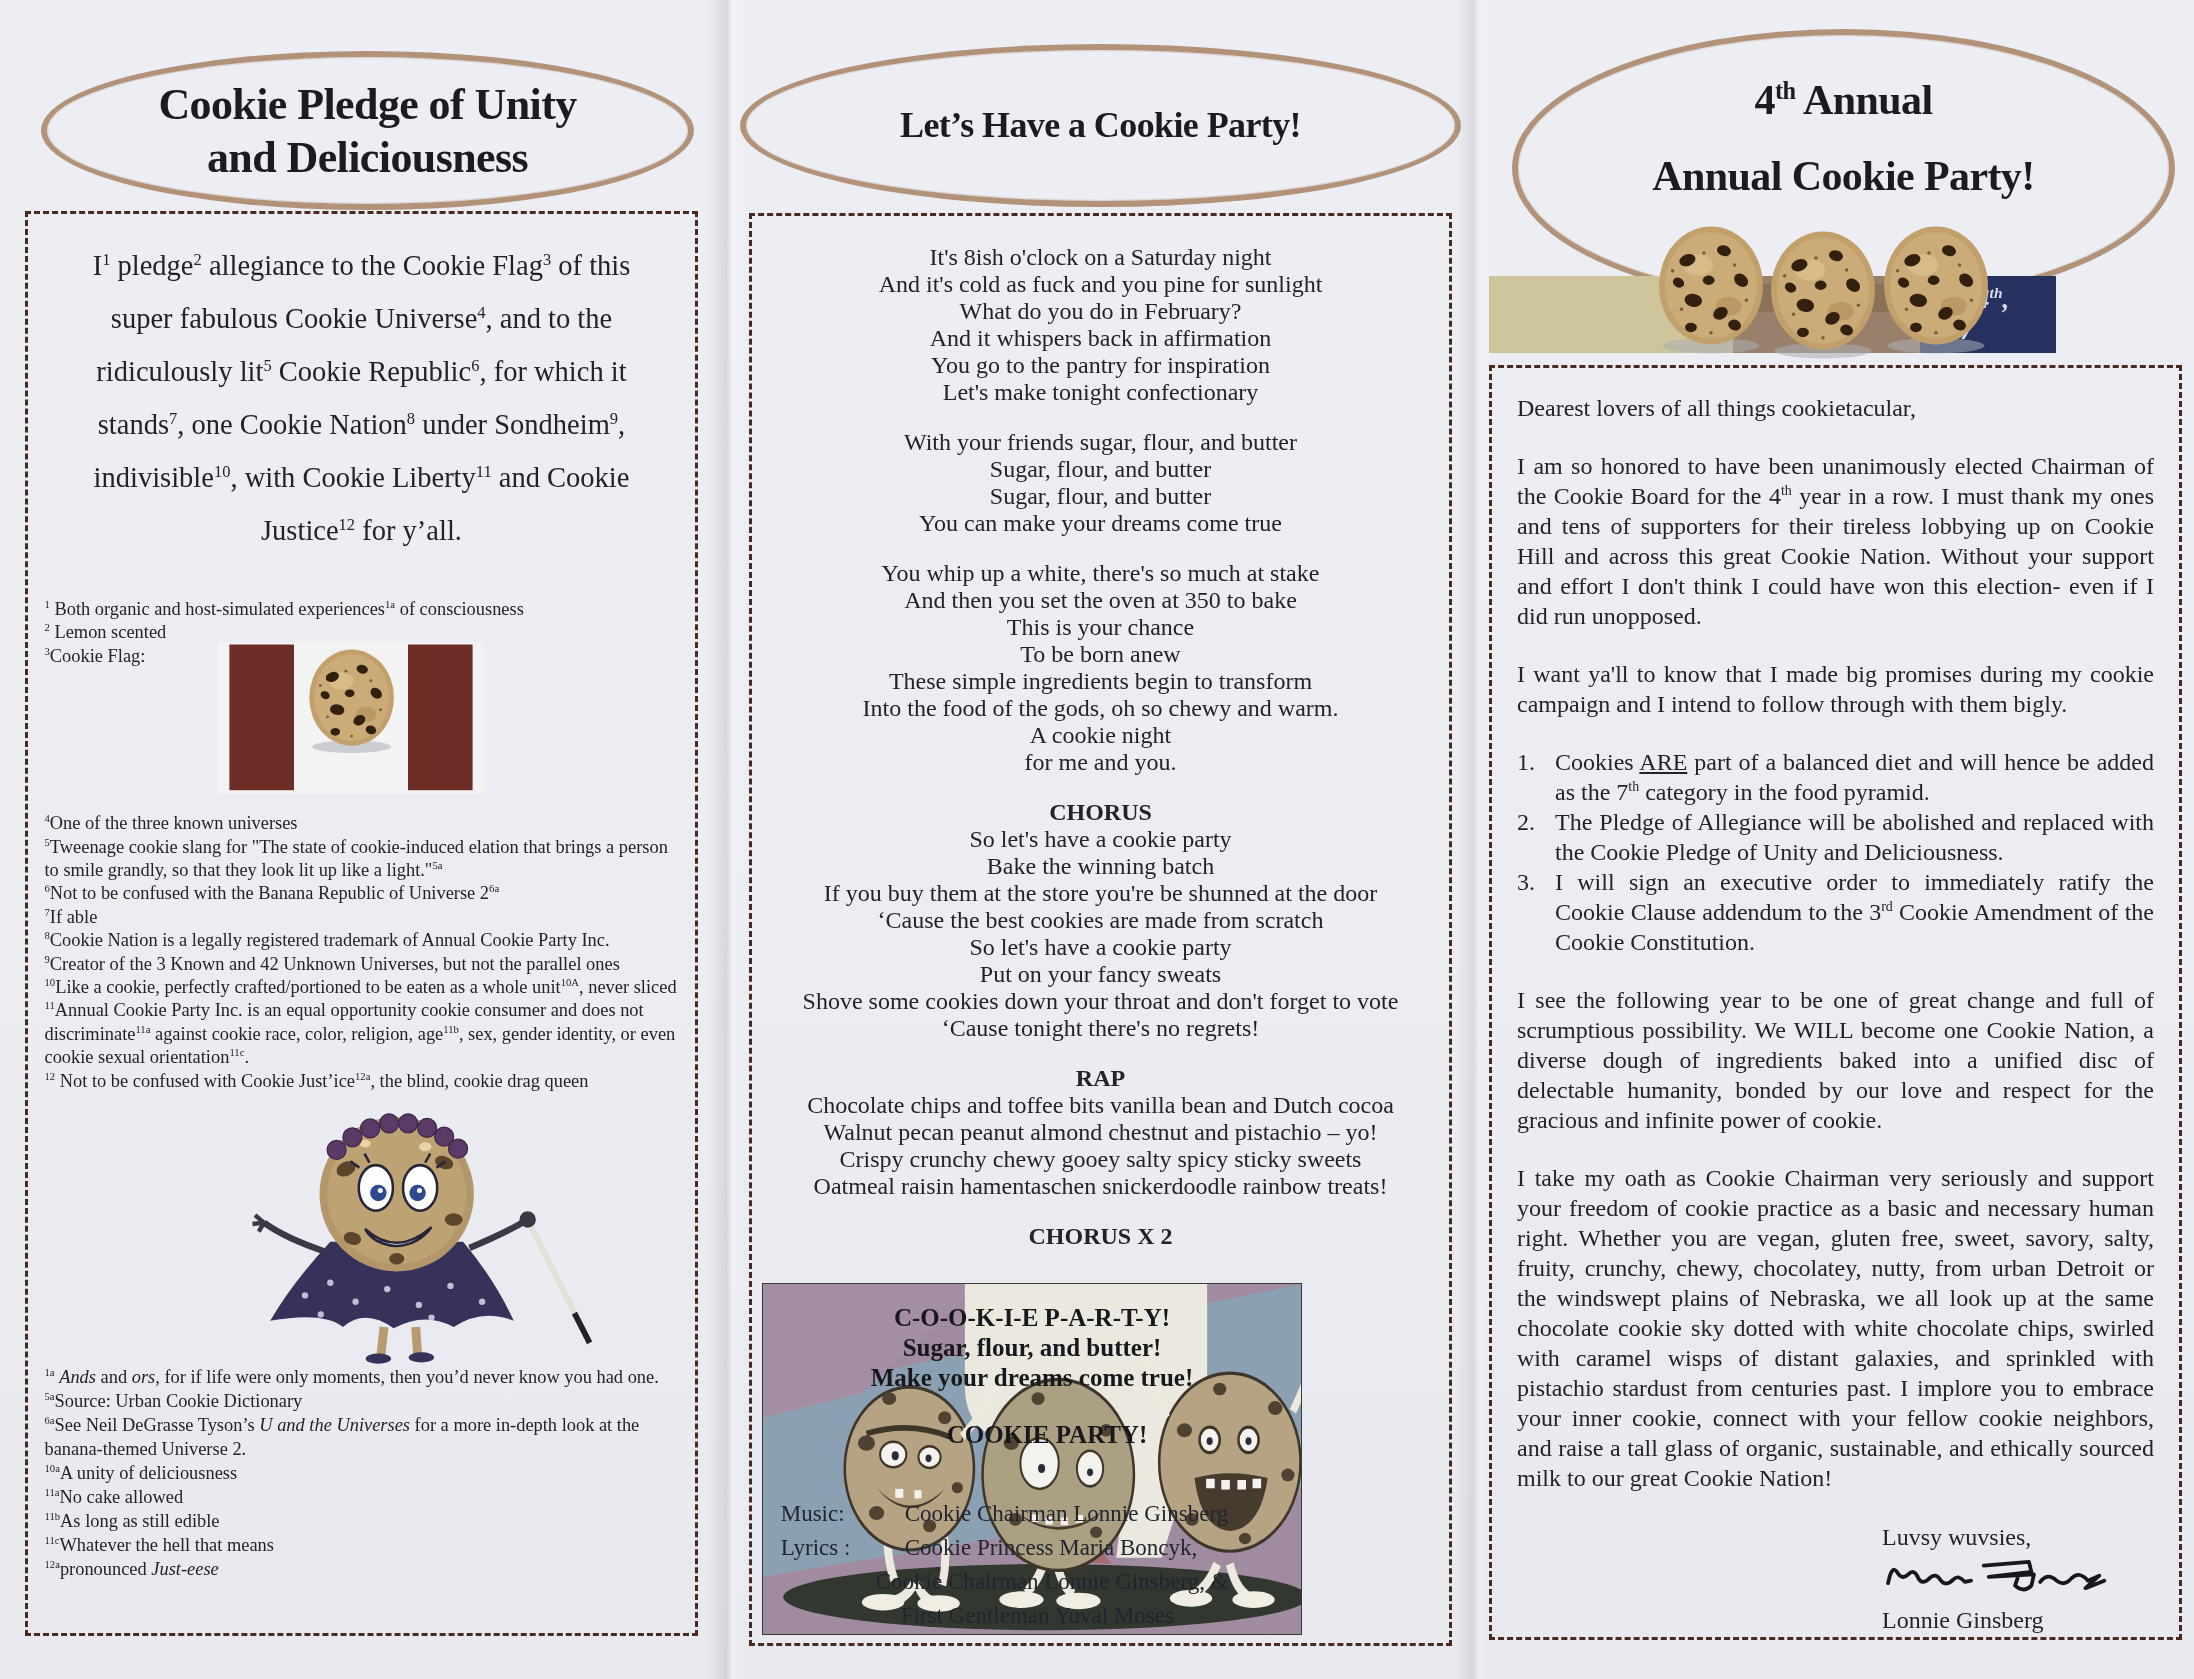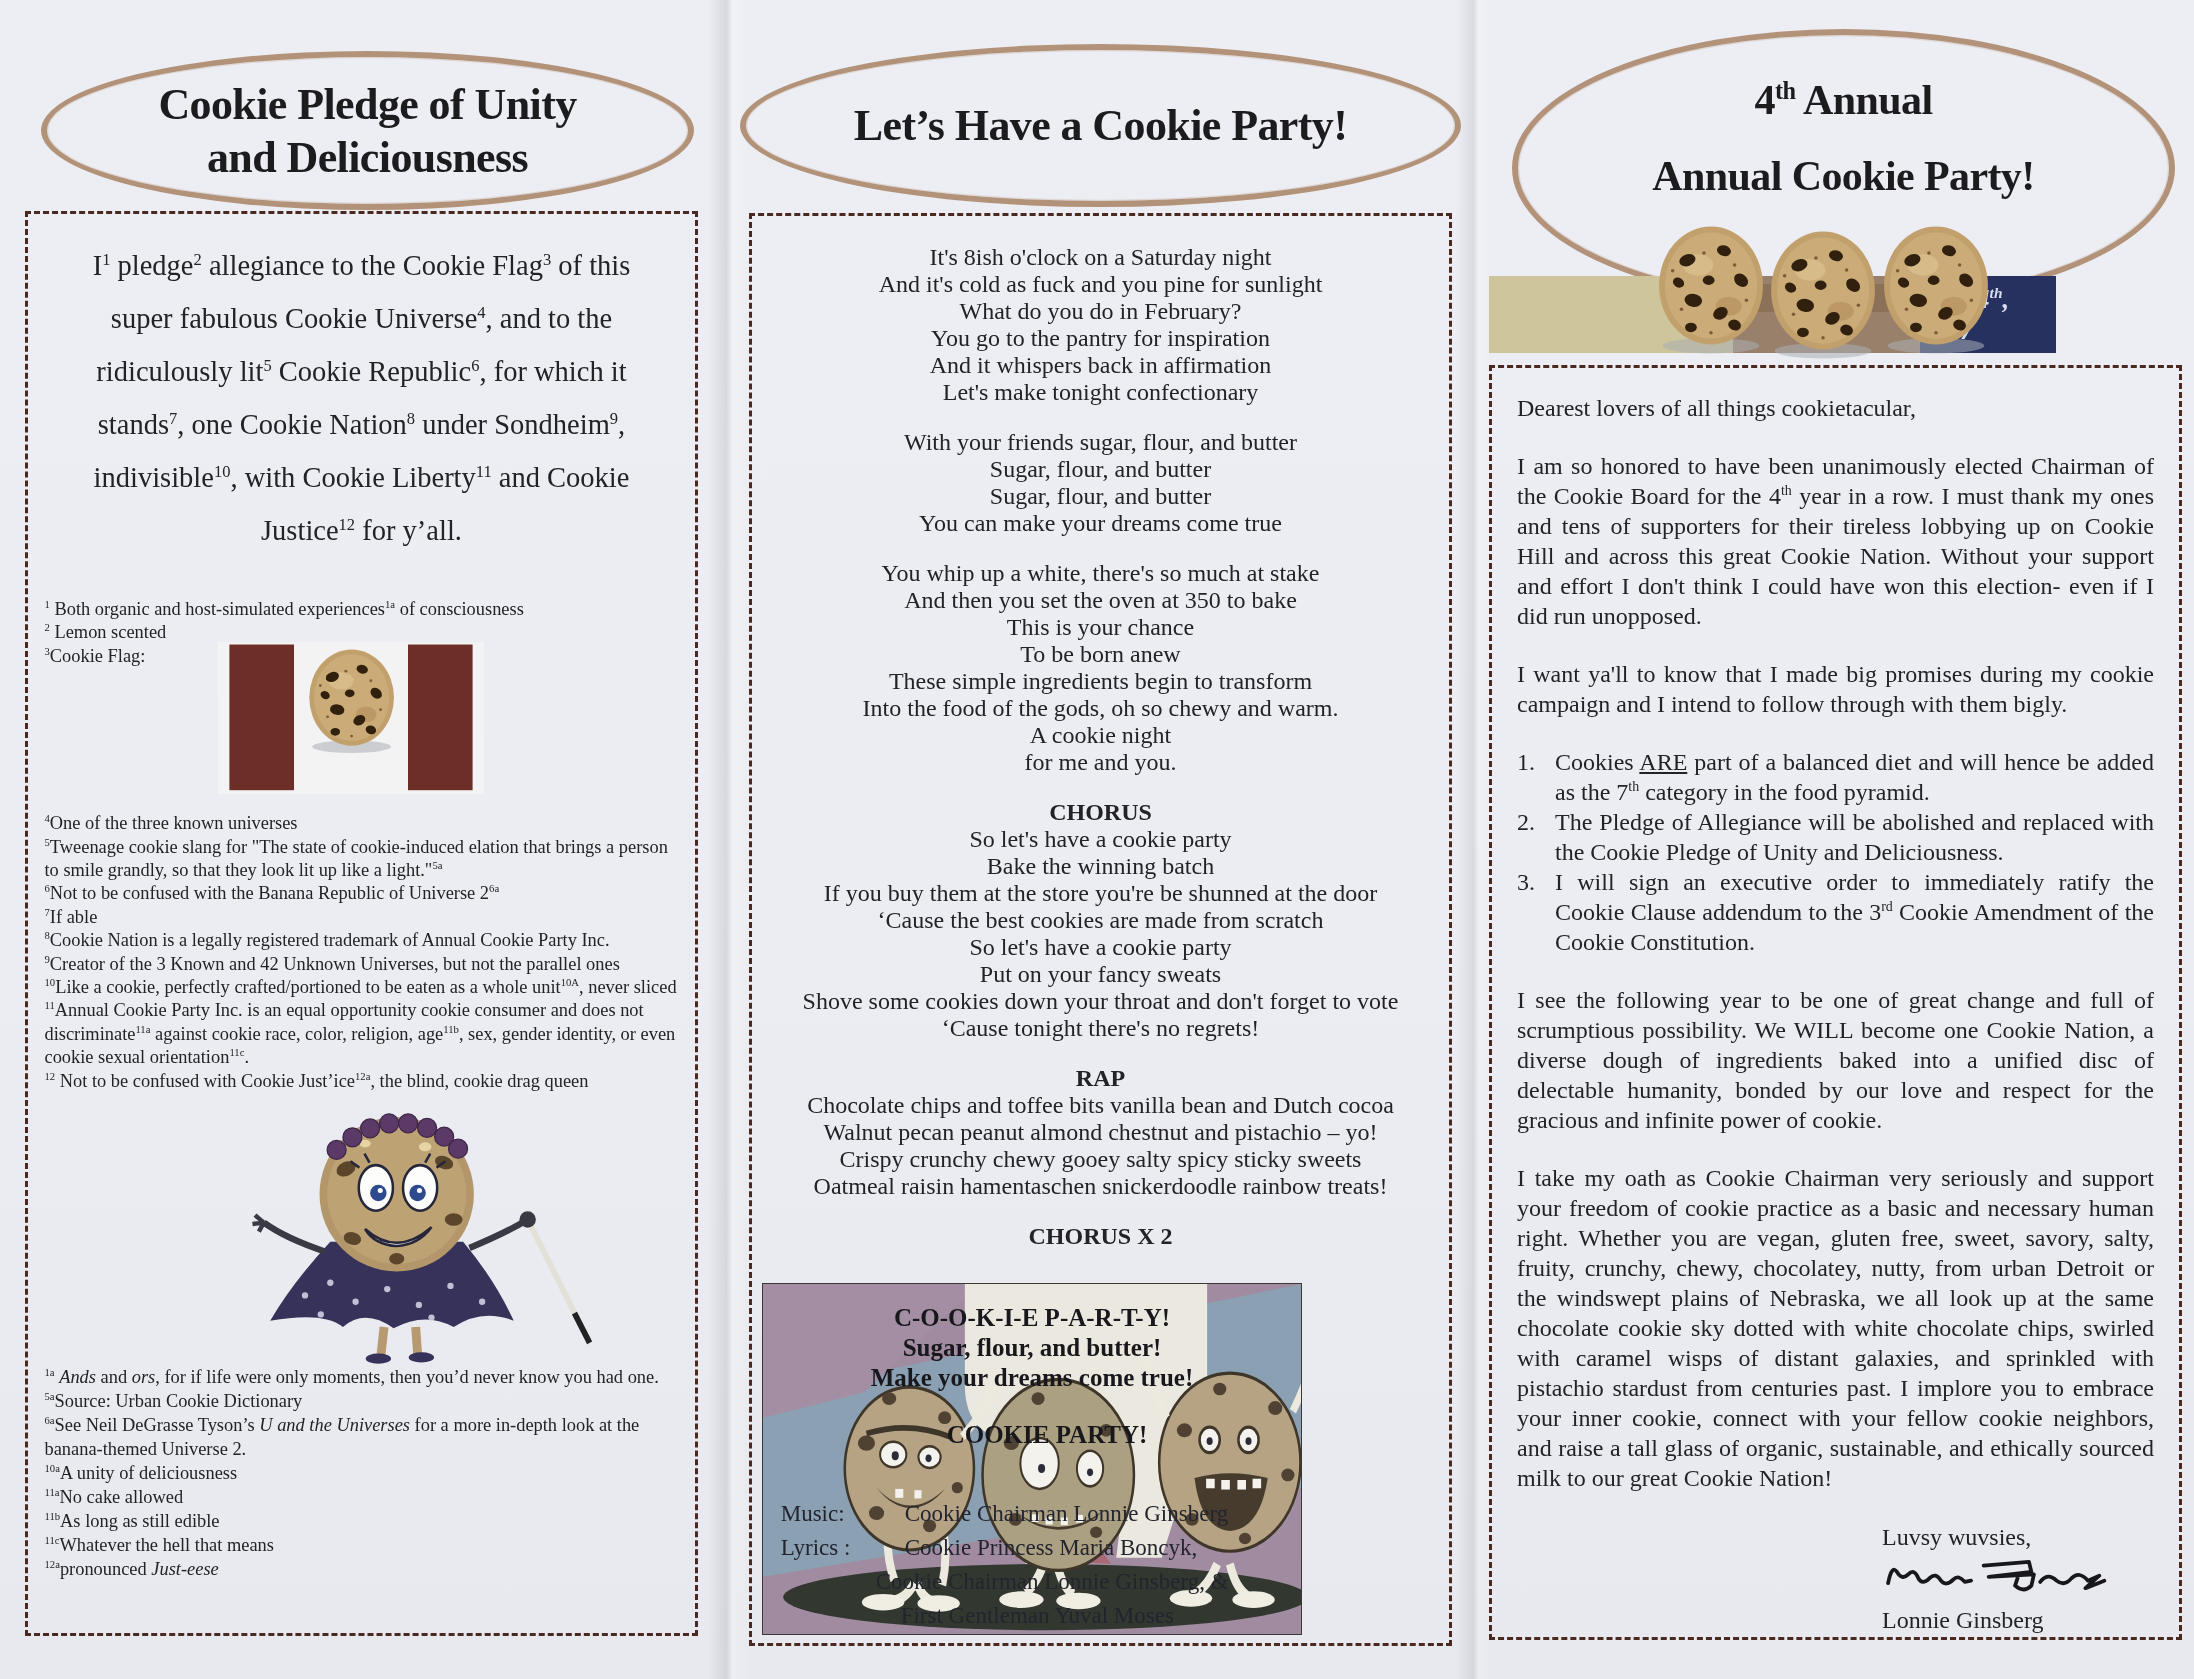--- a/index.html
+++ b/index.html
@@ -19,21 +19,21 @@
   .pledge{margin-top:25px;font-size:28.5px;line-height:53px;text-align:center;}
   .fn{font-size:18.4px;line-height:23.4px;}
   #fnA{margin-top:41px;}
   #fnB{margin-top:144px;}
   #flag{position:absolute;left:190px;top:428px;width:266px;height:152px;}
   #justice{position:relative;height:272px;}
   #justice svg{position:absolute;left:190px;top:0;}
   #subfn{font-size:18.4px;line-height:24px;}
   
   #oval-mid{left:740px;top:44px;width:709px;height:151px;}
-  #oval-mid .oval-title{font-size:44px;line-height:51px;}
+  #oval-mid .oval-title{font-size:36px;line-height:51px;}
   #box-mid{left:749px;top:213px;width:703px;height:1433px;padding:0 11.4px;}
   .lyrics{text-align:center;font-size:24px;line-height:27px;margin-top:23px;}
   .lyrics:first-child{margin-top:28px;}
   .lyr-label{font-weight:bold;}
   #songimg{position:absolute;left:10px;bottom:7.6px;width:540px;height:352px;border:1.9px solid #3c3834;box-sizing:border-box;}
   #songimg > svg{position:absolute;left:0;top:0;width:100%;height:100%;}
   .scene-text{position:absolute;left:0;width:100%;text-align:center;font-size:25px;line-height:30px;font-weight:600;color:#17171c;}
   #scene-t1{top:19px;}
   #scene-t2{top:136px;font-weight:bold;padding-left:15px;}
   #credits{position:absolute;left:17.7px;top:213px;width:633px;font-size:23px;line-height:34px;color:#22242e;}
@@ -213,22 +213,22 @@
 
   <section>
     <div class="oval" id="oval-mid">
       <div class="oval-title">Let’s Have a Cookie Party!</div>
     </div>
     <div class="dashbox" id="box-mid">
       <div class="lyrics">
           <div class="ln">It's 8ish o'clock on a Saturday night</div>
           <div class="ln">And it's cold as fuck and you pine for sunlight</div>
           <div class="ln">What do you do in February?</div>
+          <div class="ln">And it whispers back in affirmation</div>
           <div class="ln">You go to the pantry for inspiration</div>
-          <div class="ln">And it whispers back in affirmation</div>
           <div class="ln">Let's make tonight confectionary</div>
         </div>
       <div class="lyrics">
           <div class="ln">With your friends sugar, flour, and butter</div>
           <div class="ln">Sugar, flour, and butter</div>
           <div class="ln">Sugar, flour, and butter</div>
           <div class="ln">You can make your dreams come true</div>
         </div>
       <div class="lyrics">
           <div class="ln">You whip up a white, there's so much at stake</div>

